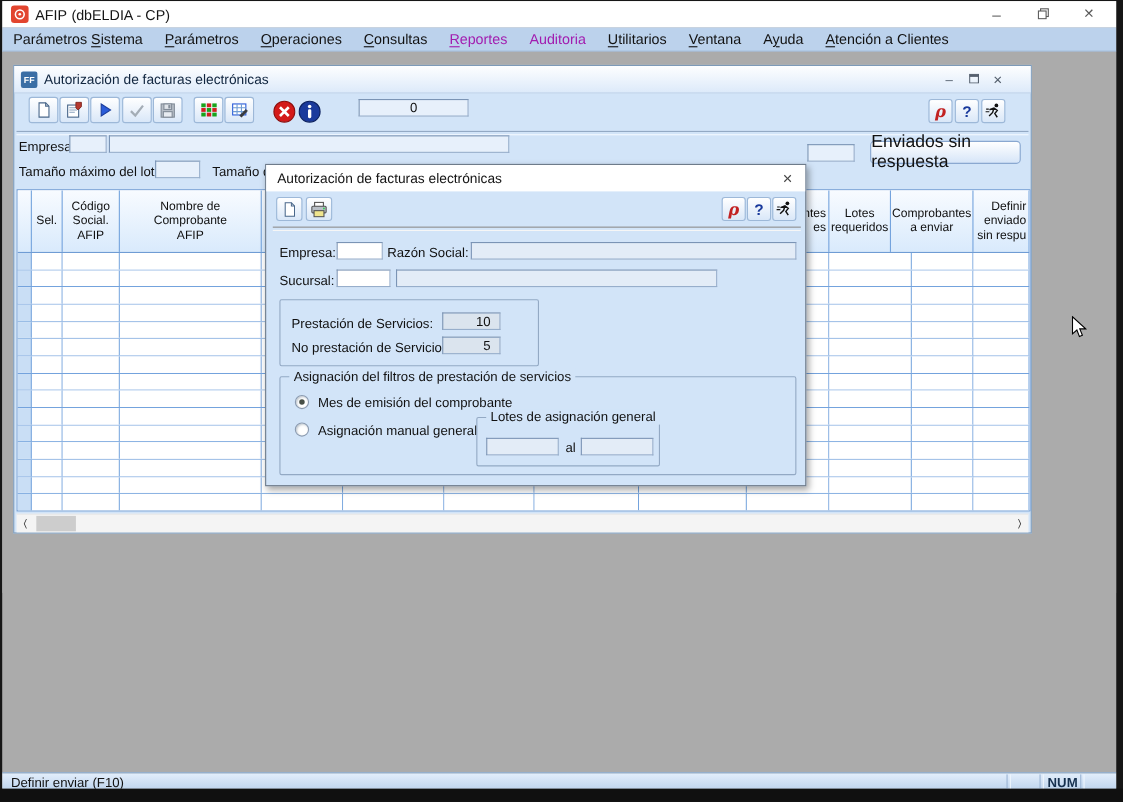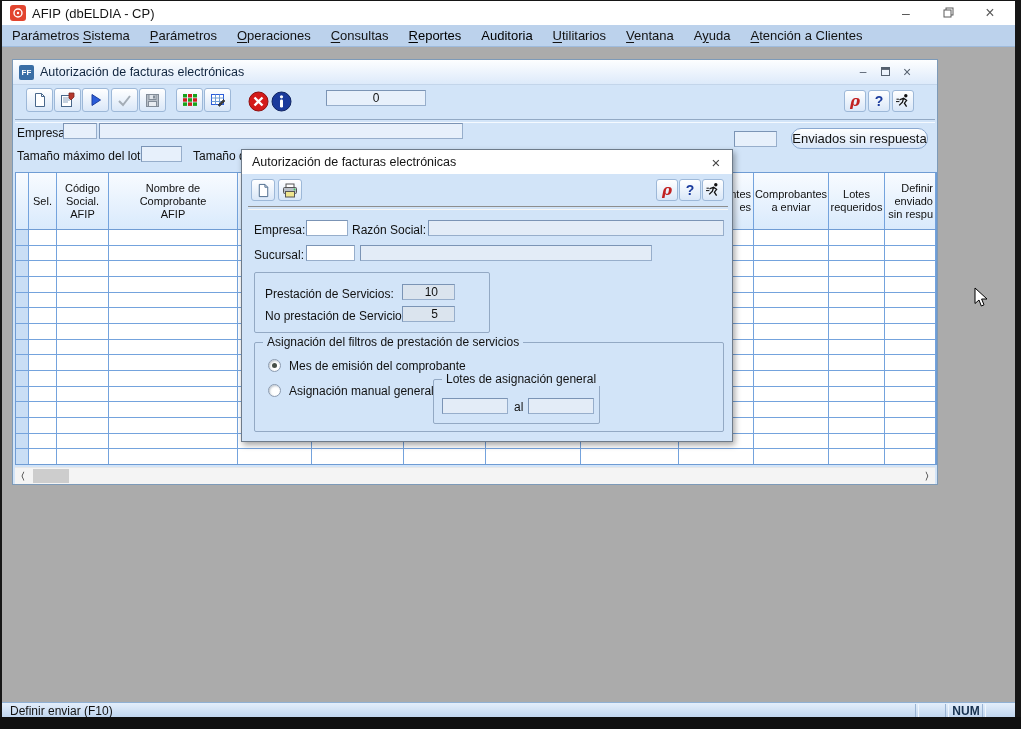--- a/index.html
+++ b/index.html
@@ -11,42 +11,42 @@
   .titlebar{position:absolute;left:0;top:0;width:100%;height:24px;background:#ffffff;display:flex;align-items:center}
   .app-icon{width:16px;height:16px;margin:0 6px 0 8px;border-radius:3px;background:#e2452f;display:flex;align-items:center;justify-content:center}
   .title-text{font-size:13px;color:#151515;white-space:pre}
   .title-db{margin-left:4px}
   .win-ctl{position:absolute;top:0;width:34px;height:23px;display:flex;align-items:center;justify-content:center;color:#5a5a5a;font-size:14px;cursor:default}
   .ctl-min{right:92px}.ctl-restore{right:50px}.ctl-close{right:8px;font-size:16px}
 
   
   .menubar{position:absolute;left:0;top:24px;width:100%;height:21px;background:#bcd2ec;border-bottom:1px solid #9fbbdc}
   .menu-item{display:inline-block;padding:0 10px;font-size:13px;line-height:21px;color:#121212;cursor:default}
-  .menu-item.disabled{color:#000000}
+  .menu-item.disabled{color:#a21caf}
   .menu-item u{text-underline-offset:2px}
 
   
   .mdi{position:absolute;left:0;top:46px;width:100%;height:492px;background:#ababab}
 
   
   .cw{position:absolute;left:10px;top:12px;width:926px;height:426px;background:#d2e4f8;border:1px solid #7d9ab8;box-sizing:border-box}
   .cw-titlebar{position:absolute;left:0;top:0;width:100%;height:24px;background:linear-gradient(#fdfeff,#ddeafa);border-bottom:1px solid #c3d5ea;display:flex;align-items:center}
   .cw-icon{width:15px;height:15px;margin:0 6px 0 6px;border-radius:2px;background:#3a6ea5;color:#fff;font-size:8px;font-weight:bold;display:flex;align-items:center;justify-content:center}
   .cw-title{font-size:12.5px;color:#10253f}
   .cw-ctl{position:absolute;top:3px;width:18px;height:17px;display:flex;align-items:center;justify-content:center;color:#55606e;font-size:12px}
   .tb-btn{position:absolute;width:27px;height:24px;border:1px solid #9db8d8;border-radius:3px;background:linear-gradient(#ffffff,#d9e7f8);display:flex;align-items:center;justify-content:center;box-sizing:border-box}
   .tb-btn.sm{width:22px;height:22px}
   .round-ic{position:absolute;width:21px;height:21px}
   .cw-sep{position:absolute;left:2px;width:920px;height:2px;border-top:1px solid #93a9c4;border-bottom:1px solid #f4f9ff}
   .lbl{position:absolute;font-size:12px;color:#111;white-space:nowrap}
   .fld{position:absolute;height:16px;box-sizing:border-box;background:#e7f0fb;border:1px solid #97aecb;border-top-color:#7b94b5;border-left-color:#7b94b5;font-size:12px;line-height:14px;color:#111}
   .fld.white{background:#ffffff}
   .fld.dis{background:#e3ecf7}
-  .fld.num{text-align:right;padding-right:16px;background:#dbe4ee}
-  .btn{position:absolute;border:1px solid #8aa8d0;border-radius:10px;background:linear-gradient(#ffffff,#d6e5f8);font-size:13px;color:#111;display:flex;align-items:center;justify-content:center;box-sizing:border-box}
+  .fld.num{text-align:right;padding-right:8px;background:#dbe4ee}
+  .btn{position:absolute;border:1px solid #8aa8d0;border-radius:4px;background:linear-gradient(#ffffff,#d6e5f8);font-size:16px;color:#111;display:flex;align-items:center;justify-content:center;box-sizing:border-box}
 
   
   .tbl{position:absolute;left:2px;top:112px;width:922px;border:1px solid #6f9cd4;background:#fff;box-sizing:border-box;overflow:hidden}
   .thead{display:flex;height:56px;background:linear-gradient(#f8fbff,#d9eafc);border-bottom:1px solid #6f9cd4}
   .th{flex:none;border-right:1px solid #74a3dd;display:flex;flex-direction:column;align-items:center;justify-content:center;font-size:11px;line-height:13px;color:#101010;box-sizing:border-box;text-align:center;overflow:hidden}
   .th.right{align-items:flex-end;padding-right:2px;text-align:right}
   .tbody{display:flex;flex-direction:column;height:234px}
   .tr{display:flex;flex:1;border-bottom:1px solid #74a3dd}
   .tr:last-child{border-bottom:none}
   .td{flex:none;height:100%;border-right:1px solid #74a3dd;box-sizing:border-box;background:#fff}
@@ -235,27 +235,27 @@
               </div>
               <div class="th" style="width: 74px;"></div>
               <div class="th" style="width: 92px;"></div>
               <div class="th" style="width: 82px;"></div>
               <div class="th" style="width: 95px;"></div>
               <div class="th" style="width: 98px;"></div>
               <div class="th right" style="width: 75px;">
                 <div>ntes</div>
                 <div>es</div>
               </div>
+              <div class="th" style="width: 56px;">
+                <div>Lotes</div>
+                <div>requeridos</div>
+              </div>
               <div class="th" style="width: 75px;">
                 <div>Comprobantes</div>
                 <div>a enviar</div>
-              </div>
-              <div class="th" style="width: 56px;">
-                <div>Lotes</div>
-                <div>requeridos</div>
               </div>
               <div class="th right" style="width: 51px;">
                 <div>Definir</div>
                 <div>enviado</div>
                 <div>sin respu</div>
               </div>
             </div>
         <div class="tbody" id="tbody">
               <div class="tr">
                 <div class="td selcol" style="width: 13px;"></div>

